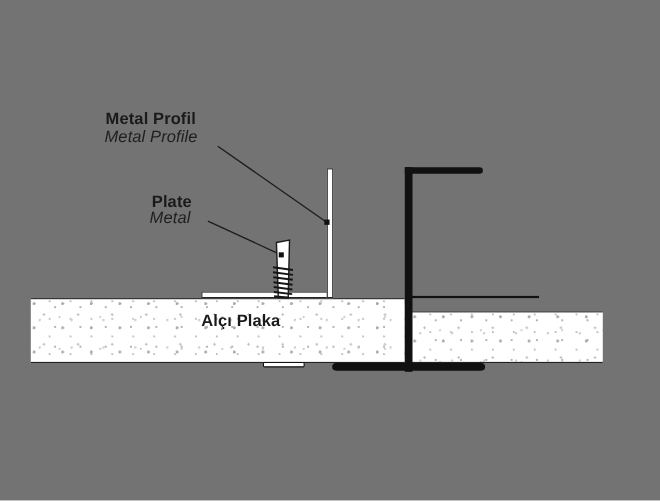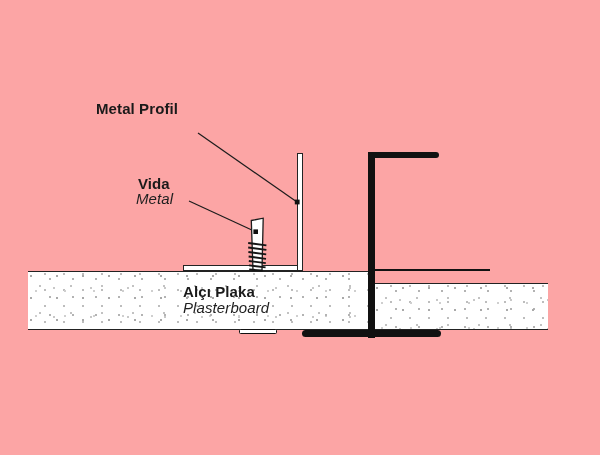--- a/index.html
+++ b/index.html
@@ -1,17 +1,17 @@
 <!DOCTYPE html>
 <html><head>
 <meta charset="utf-8">
 <style>
   html,body{margin:0;padding:0;background:#fff;}
   #canvas{
-    position:relative;width:600px;height:455px;background:#fca5a5;overflow:hidden;
+    position:relative;width:600px;height:455px;background:#737373;overflow:hidden;
     font-family:"Liberation Sans", sans-serif;color:#1a1a1a;
   }
   
   .band{
     position:absolute;background-color:#ffffff;
     border-top:1.4px solid #222;border-bottom:1.4px solid #222;box-sizing:border-box;
     background-image:
       radial-gradient(circle at 3px 4px,  #a9a9a9 1.1px, transparent 1.45px),
       radial-gradient(circle at 12px 14px,#c2c2c2 0.95px, transparent 1.25px),
       radial-gradient(circle at 22px 7px, #b3b3b3 0.85px, transparent 1.15px),
@@ -67,21 +67,21 @@
         <line x1="248.6" y1="256.5" x2="266.0" y2="258.9"></line>
         <line x1="248.8" y1="261" x2="265.8" y2="263.2"></line>
         <line x1="249.0" y1="265.4" x2="265.6" y2="267.4"></line>
         <line x1="249.2" y1="269.4" x2="262.5" y2="270.6"></line>
       </g>
       <rect x="253.4" y="229.4" width="4.6" height="4.6" fill="#111"></rect>
     </g>
   </svg>
 
   <div class="lbl-tr" style="left:96px;top:101px;">Metal Profil</div>
+  <div class="lbl-en" style="left:95px;top:116.5px;">Metal Profile</div>
 
-  <div class="lbl-tr" style="left:138px;top:176px;">Vida</div>
+  <div class="lbl-tr" style="left:138px;top:176px;">Plate</div>
   <div class="lbl-en" style="left:136px;top:191px;">Metal</div>
 
   <div class="lbl-tr" style="left:183px;top:284px;text-align:right;">Alçı Plaka</div>
-  <div class="lbl-en" style="left:183px;top:299.5px;">Plasterboard</div>
 
 
 </div>
 
 </body></html>

